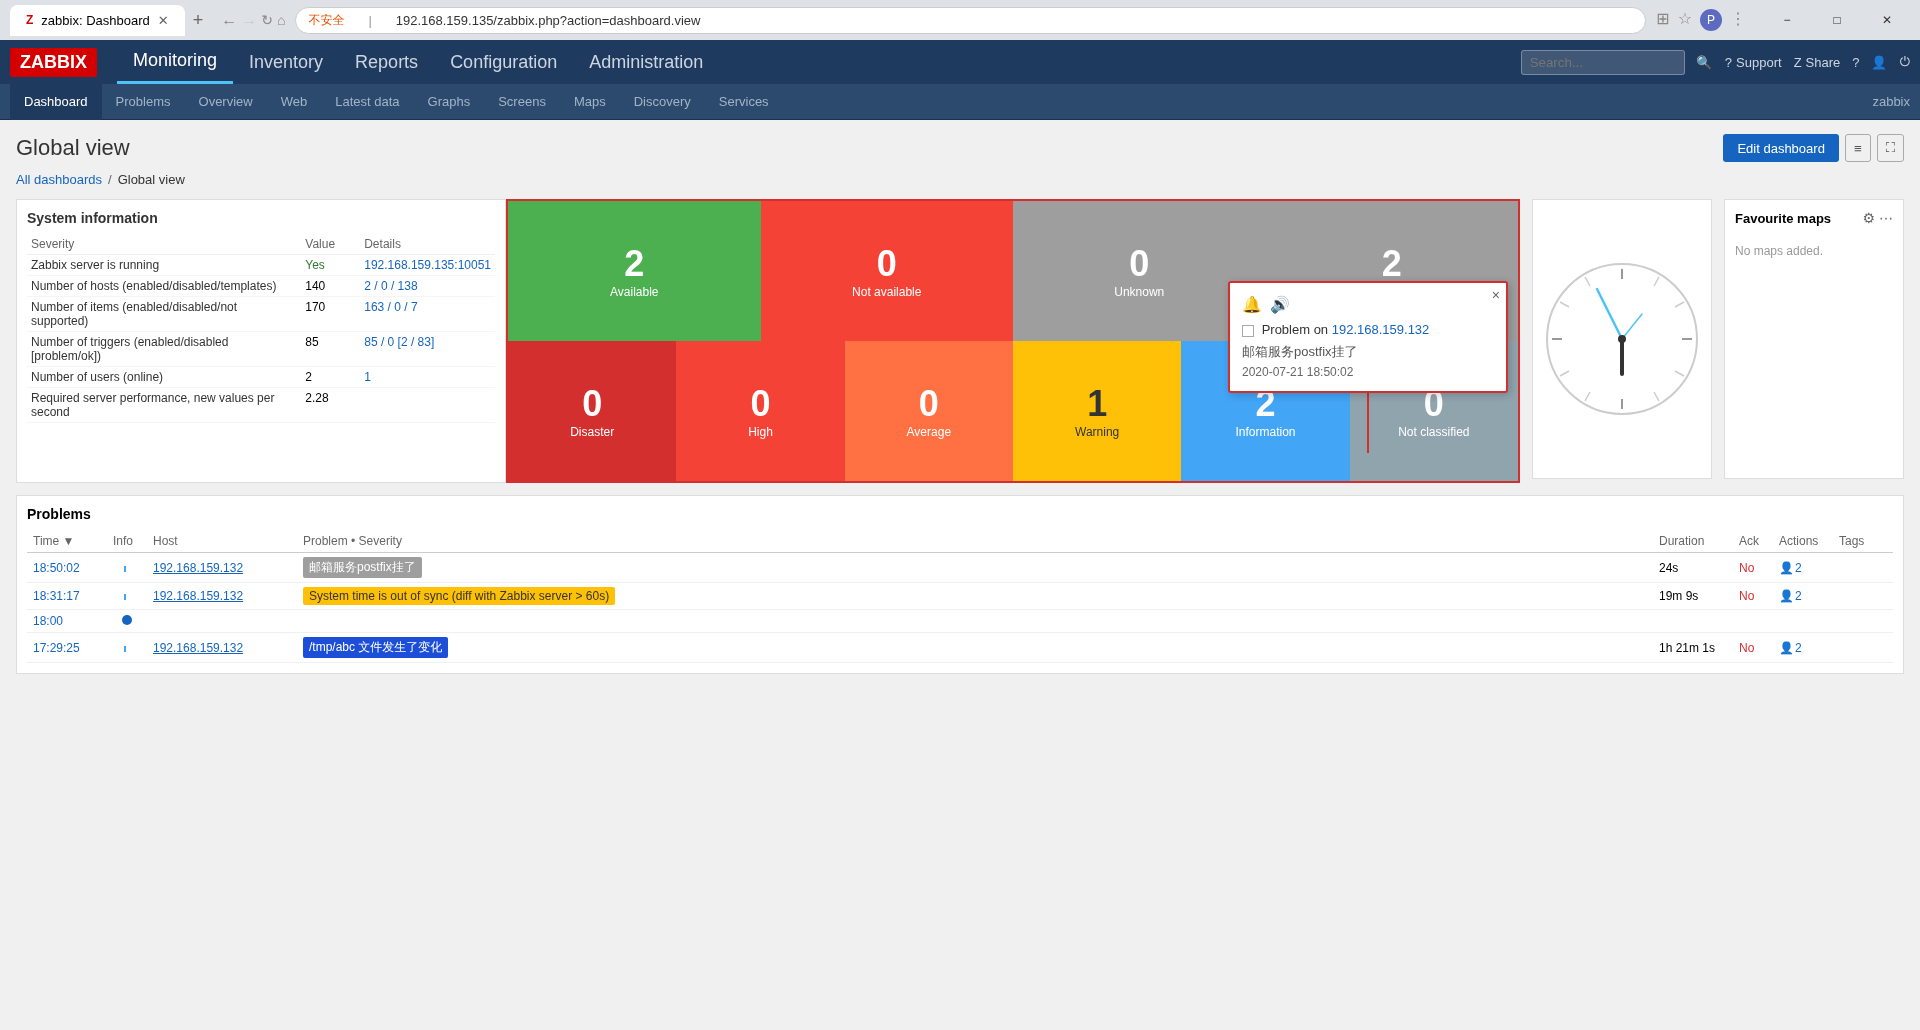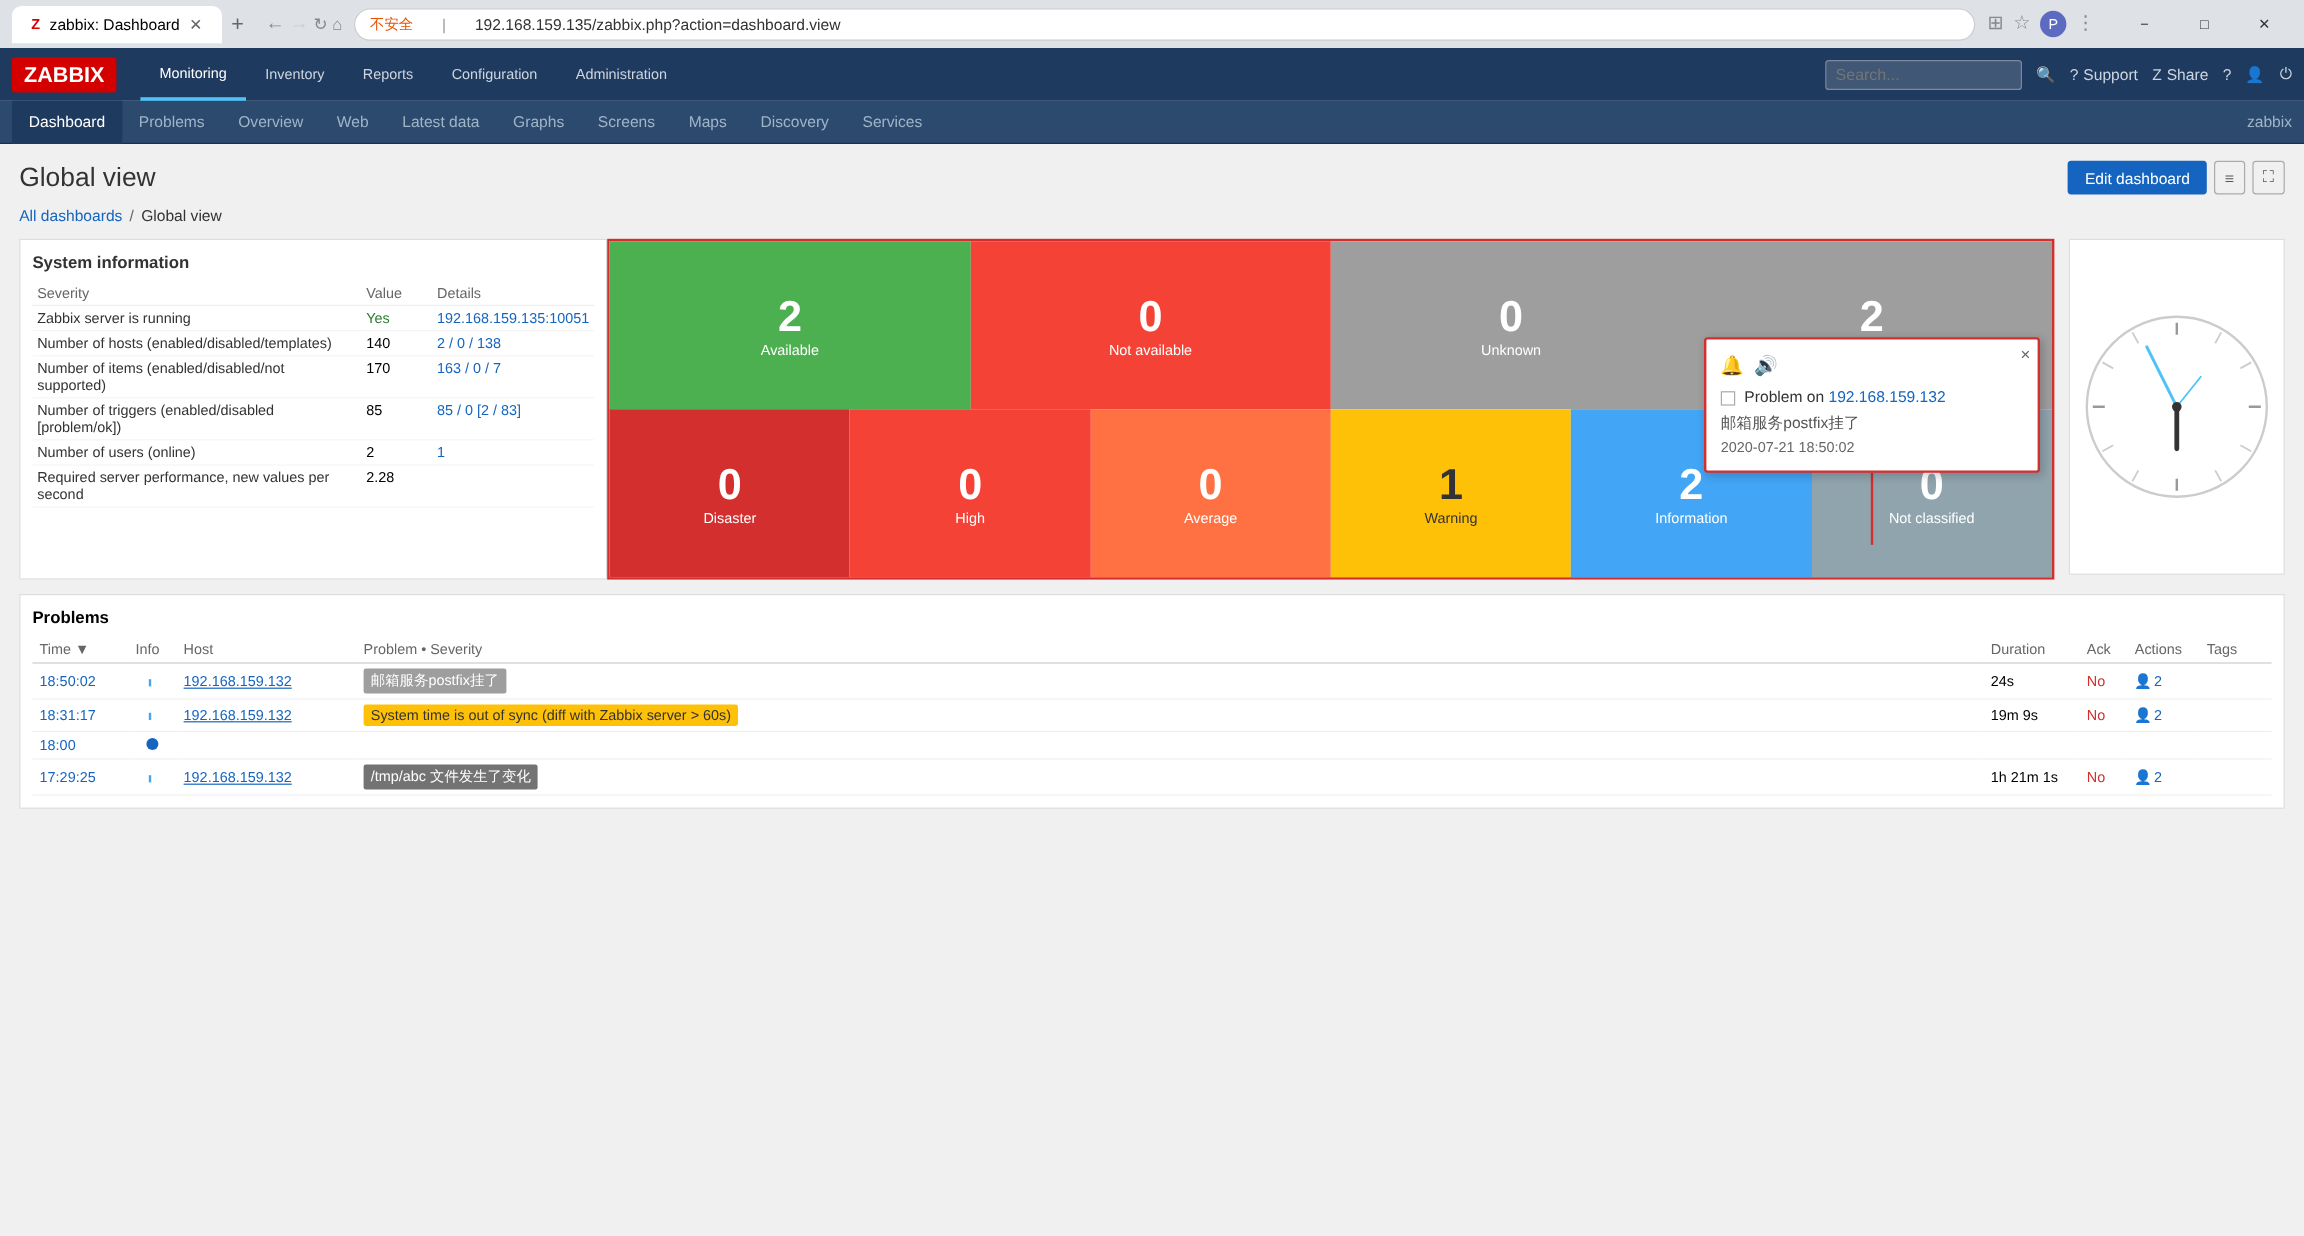--- a/index.html
+++ b/index.html
@@ -12,21 +12,21 @@
     .browser-new-tab { color: #666; font-size: 18px; cursor: pointer; }
     .browser-addressbar { background: white; border-radius: 20px; padding: 4px 12px; flex: 1; display: flex; align-items: center; gap: 24px; font-size: 13px; color: #333; border: 1px solid #ccc; }
     .win-btns { display: flex; gap: 4px; margin-left: auto; align-items: center; }
     .win-btn { width: 46px; height: 30px; display: flex; align-items: center; justify-content: center; cursor: pointer; color: #333; font-size: 12px; }
 
     
     .top-nav { background: #1f3a5f; display: flex; align-items: center; padding: 0 10px; height: 44px; }
     .zabbix-logo { background: #d40000; color: white; font-weight: bold; font-size: 18px; padding: 4px 10px; margin-right: 20px; border-radius: 2px; }
     .zabbix-logo span { color: white; }
     .nav-items { display: flex; gap: 0; }
-    .nav-item { color: #cdd6e0; padding: 0 16px; height: 44px; display: flex; align-items: center; cursor: pointer; font-size: 12px; }
+    .nav-item { color: #cdd6e0; padding: 0 16px; height: 44px; display: flex; align-items: center; cursor: pointer; font-size: 18px; }
     .nav-item:hover, .nav-item.active { color: white; }
     .nav-item.active { border-bottom: 3px solid #4fc3f7; }
     .nav-right { margin-left: auto; display: flex; align-items: center; gap: 12px; }
     .search-bar { background: rgba(255,255,255,0.15); border: 1px solid rgba(255,255,255,0.3); border-radius: 3px; padding: 4px 8px; color: white; width: 164px; }
     .nav-icon-btn { color: #cdd6e0; cursor: pointer; font-size: 13px; display: flex; align-items: center; gap: 4px; }
 
     
     .sub-nav { background: #2c4a6e; display: flex; align-items: center; padding: 0 10px; height: 36px; border-bottom: 1px solid #1a3050; }
     .sub-nav-item { color: #a0b4c8; padding: 0 14px; height: 36px; display: flex; align-items: center; cursor: pointer; font-size: 13px; }
     .sub-nav-item.active { color: white; background: #1f3a5f; }
@@ -331,20 +331,30 @@
             <line x1="80" y1="80" x2="80" y2="115" stroke="#333" stroke-width="4" stroke-linecap="round"></line>
 
             <line x1="80" y1="80" x2="55" y2="30" stroke="#4fc3f7" stroke-width="2.5" stroke-linecap="round"></line>
 
             <line x1="80" y1="80" x2="100" y2="55" stroke="#4fc3f7" stroke-width="1.5" stroke-linecap="round"></line>
 
             <circle cx="80" cy="80" r="4" fill="#333"></circle>
           </svg>
         </div>
 
+        <div class="fav-maps" style="width:180px; height:280px;">
+          <div class="fav-maps-header">
+            <span class="fav-maps-title">Favourite maps</span>
+            <div class="fav-maps-actions">
+              <span style="cursor:pointer;">⚙</span>
+              <span style="cursor:pointer;">⋯</span>
+            </div>
+          </div>
+          <div class="fav-maps-empty">No maps added.</div>
+        </div>
 
       </div>
     </div>
 
   </div>
 
   <div class="problems-panel" style="margin-top:12px;">
     <div class="problems-title">Problems</div>
     <table class="problems-table">
       <thead>
@@ -387,21 +397,21 @@
             <td></td>
             <td></td>
             <td></td>
             <td></td>
             <td></td>
           </tr>
           <tr>
             <td><a href="#" style="color: rgb(21, 101, 192); text-decoration: none;">17:29:25</a></td>
             <td style="text-align: center;"><span style="width: 6px; height: 6px; border-left: 2px solid rgb(66, 165, 245); display: inline-block;"></span></td>
             <td><a href="#" style="color: rgb(21, 101, 192); text-decoration: underline;">192.168.159.132</a></td>
-            <td><span style="background: #737373; color: white; padding: 2px 6px; display: inline-block; border-radius: 2px;">/tmp/abc 文件发生了变化</span></td>
+            <td><span style="background: #1d4ed8; color: white; padding: 2px 6px; display: inline-block; border-radius: 2px;">/tmp/abc 文件发生了变化</span></td>
             <td>1h 21m 1s</td>
             <td><span style="color: rgb(211, 47, 47);">No</span></td>
             <td><span style="cursor: pointer; color: rgb(21, 101, 192);">👤 2</span></td>
             <td></td>
           </tr>
         </tbody>
     </table>
   </div>
 
 </div>

